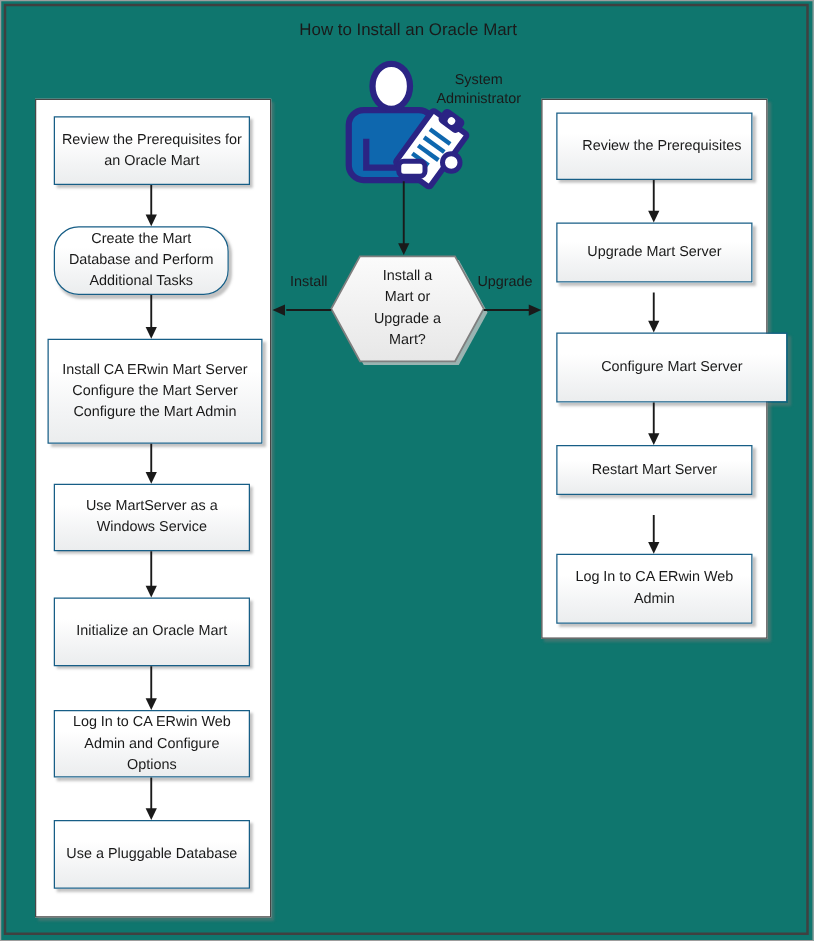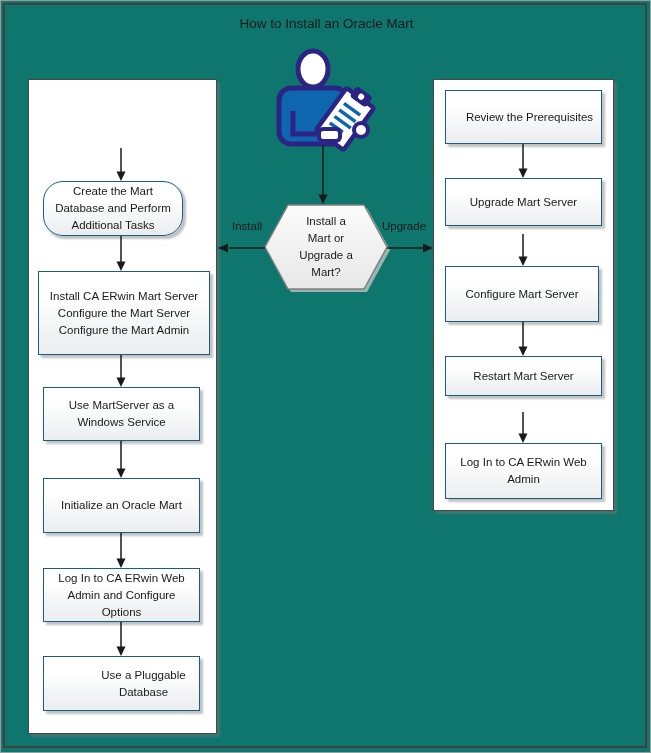--- a/index.html
+++ b/index.html
@@ -53,36 +53,39 @@
       <line x1="-10" y1="4" x2="10" y2="4" stroke="#0e67ae" stroke-width="3.5"></line>
       <line x1="-10" y1="12" x2="6" y2="12" stroke="#0e67ae" stroke-width="3.5"></line>
       <rect x="-9" y="-33" width="18" height="11" rx="3" fill="#2b2484" stroke="#2b2484" stroke-width="2"></rect>
       <circle cx="0" cy="-27.5" r="3" fill="#ffffff"></circle>
     </g>
 
     <circle cx="86" cy="80" r="7" fill="#ffffff" stroke="#2b2484" stroke-width="4"></circle>
     <rect x="44" y="79" width="21" height="12" rx="4" fill="#ffffff" stroke="#2b2484" stroke-width="4"></rect>
   </svg>
 
+  <div class="floating-label" style="left:334px;top:56px;width:96px;">System
+Administrator</div>
 
   <div class="container" style="left:27px;top:78px;width:189px;height:655px;"></div>
   <div class="container" style="left:432px;top:78px;width:181px;height:432px;"></div>
 
+  <div class="step" style="left:42px;top:92px;width:157px;height:55px;">Review the Prerequisites for an Oracle Mart</div>
   <div class="step" style="left:42px;top:180px;width:140px;height:55px;border-radius:20px;">Create the Mart Database and Perform Additional Tasks</div>
   <div class="step" style="left:37px;top:270px;width:172px;height:84px;">Install CA ERwin Mart Server
 Configure the Mart Server
 Configure the Mart Admin</div>
   <div class="step" style="left:42px;top:386px;width:157px;height:54px;">Use MartServer as a Windows Service</div>
   <div class="step" style="left:42px;top:477px;width:157px;height:55px;">Initialize an Oracle Mart</div>
   <div class="step" style="left:42px;top:567px;width:157px;height:54px;">Log In to CA ERwin Web Admin and Configure Options</div>
-  <div class="step" style="left:42px;top:655px;width:157px;height:55px;padding-left:48px;">Use a Pluggable Database</div>
+  <div class="step" style="left:42px;top:655px;width:157px;height:55px;">Use a Pluggable Database</div>
 
   <div class="step" style="left:444px;top:89px;width:157px;height:54px;padding-left:16px;">Review the Prerequisites</div>
   <div class="step" style="left:444px;top:177px;width:157px;height:48px;">Upgrade Mart Server</div>
-  <div class="step" style="left:444px;top:265px;width:154px;height:56px;">Configure Mart Server</div>
+  <div class="step" style="left:444px;top:265px;width:185px;height:56px;">Configure Mart Server</div>
   <div class="step" style="left:444px;top:355px;width:157px;height:40px;">Restart Mart Server</div>
   <div class="step" style="left:444px;top:442px;width:157px;height:56px;">Log In to CA ERwin Web Admin</div>
 
   <svg class="overlay" width="651" height="753" viewBox="0 0 651 753">
     <defs>
       <linearGradient id="hexgrad" x1="0" y1="0" x2="0" y2="1">
         <stop offset="0" stop-color="#fbfbfb"></stop>
           <stop offset="1" stop-color="#e7e7e7"></stop>
       </linearGradient>
     </defs>

